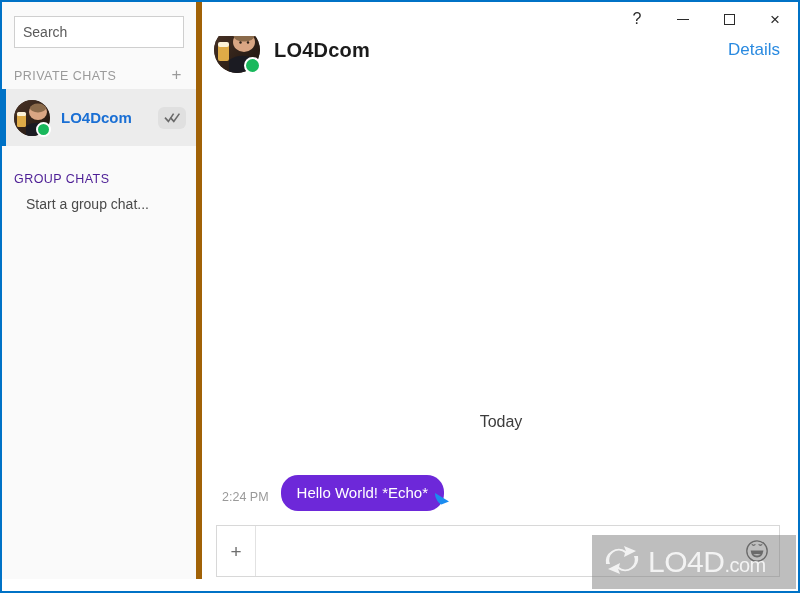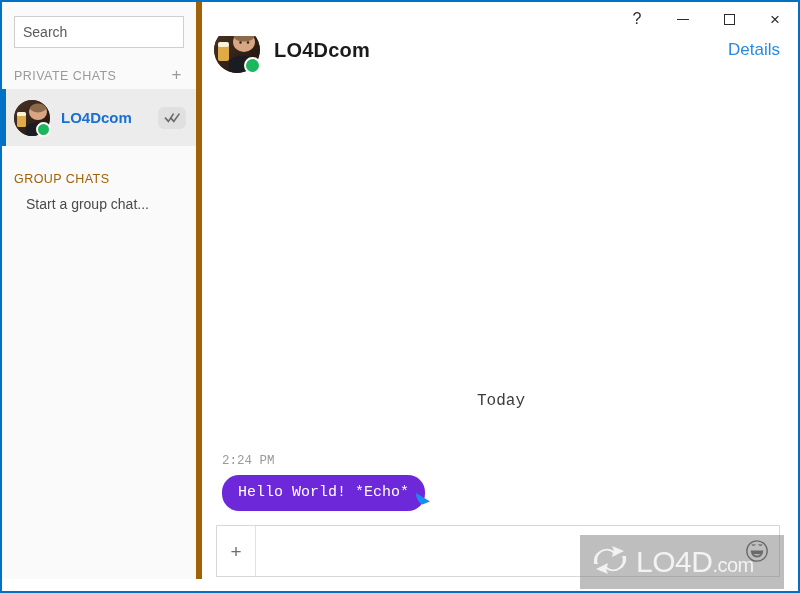--- a/index.html
+++ b/index.html
@@ -173,21 +173,21 @@
     border: 2px solid #ffffff;
     box-sizing: border-box;
   }
   .avatar.sm { width: 36px; height: 36px; }
   .avatar.sm .status { width: 15px; height: 15px; }
   .avatar.lg { width: 46px; height: 46px; }
   .avatar.lg .status { width: 17px; height: 17px; }
 
   .group-head {
     padding: 26px 12px 4px 12px;
-    color: #a16207;
+    color: #4c1d95;
     font-size: 12.5px;
     letter-spacing: 0.45px;
   }
   .group-empty {
     padding: 6px 12px 0 24px;
     color: #4a4a4a;
     font-size: 14px;
   }
 
   
@@ -226,32 +226,31 @@
   }
 
   .messages {
     flex: 1;
     position: relative;
     padding: 0 18px;
     display: flex;
     flex-direction: column;
     justify-content: flex-end;
     overflow: hidden;
-    font-family: Liberation Mono, monospace;
   }
   .day-divider {
     text-align: center;
     color: #3c3c3c;
     font-size: 16px;
     padding-bottom: 44px;
   }
   .msg-row {
     display: flex;
-    flex-direction: column;
-    align-items: flex-start;
+    flex-direction: row;
+    align-items: flex-end;
     padding-bottom: 14px;
   }
   .msg-time {
     color: #9a9a9a;
     font-size: 12.5px;
     padding-right: 12px;
     padding-bottom: 7px;
   }
   .bubble {
     position: relative;
@@ -313,21 +312,21 @@
     flex: none;
     display: flex;
     align-items: center;
     justify-content: center;
     cursor: default;
   }
 
   
   .watermark {
     position: absolute;
-    right: 14px;
+    right: 2px;
     bottom: 2px;
     width: 204px;
     height: 54px;
     background: rgba(120,120,120,0.48);
     display: flex;
     align-items: center;
     z-index: 30;
     pointer-events: none;
   }
   .watermark .wm-logo {

